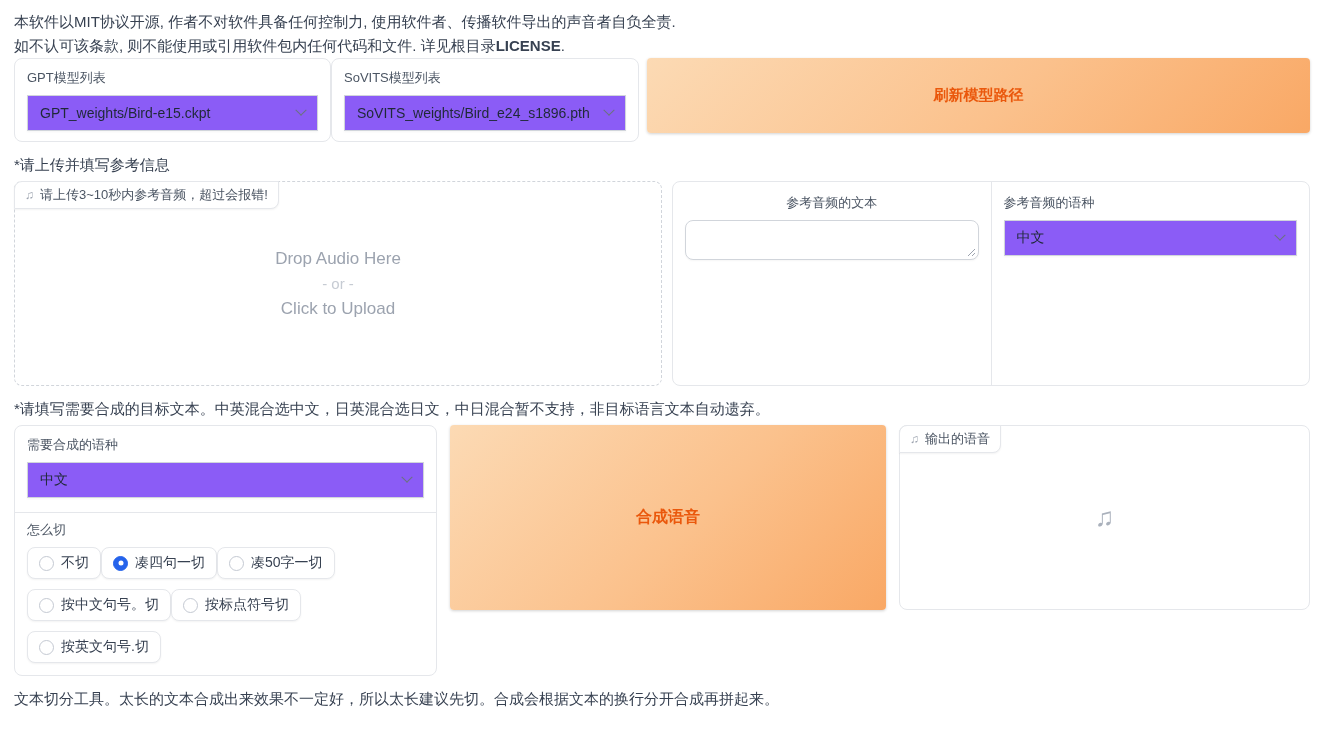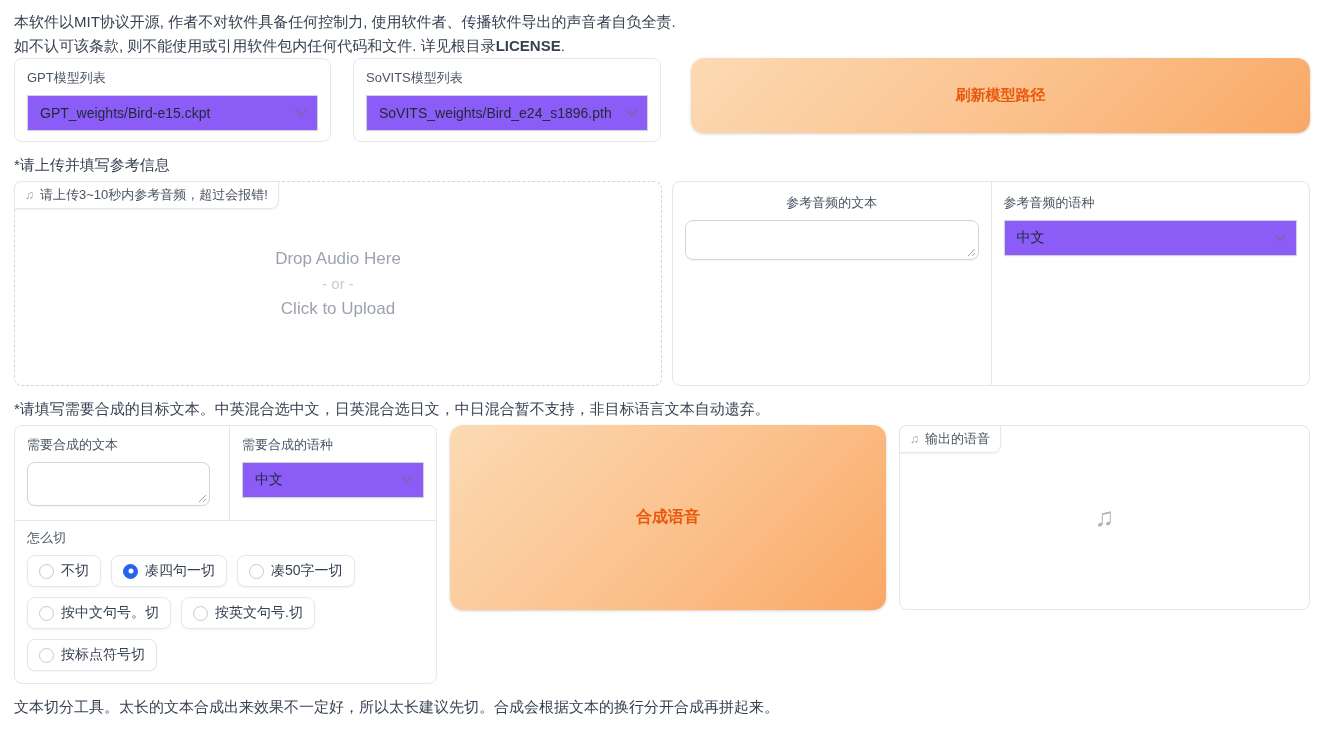--- a/index.html
+++ b/index.html
@@ -54,32 +54,32 @@
     border:1px solid #d1d5db;
     border-radius:8px;
     background:#fff;
     box-shadow:0 1px 2px rgba(0,0,0,0.04);
   }
   .textarea svg { position:absolute; right:2px; bottom:2px; }
 
   
   .orange-btn {
     border:none;
-    border-radius:13px;
+    border-radius:4px;
     background:linear-gradient(135deg,#fcdab4 0%,#fbc18c 55%,#f9a865 100%);
     color:#ea580c;
     font-weight:bold;
     font-family:inherit;
     font-size:15px;
     cursor:pointer;
     box-shadow:0 1px 3px rgba(0,0,0,0.18);
   }
 
   
-  .model-row { gap:22px; margin-bottom:4px; }
+  .model-row { gap:0; margin-bottom:4px; }
   .model-panel { width:317px; flex:none; }
   .model-panel + .model-panel { width:308px; }
   .refresh-btn { flex:1; margin-left:8px; height:75px; }
 
   
   .ref-row { gap:10px; }
   .audio-drop {
     position:relative;
     width:648px; height:205px; flex:none;
     border:1px dashed #d1d5db;
@@ -123,21 +123,21 @@
     overflow:hidden;
     background:#fff;
   }
   .form-top { display:flex; border-bottom:1px solid #e5e7eb; }
   .form-top .cell { padding:10px 12px 14px; }
   .form-top .cell.left { width:215px; border-right:1px solid #e5e7eb; }
   .form-top .cell.right { flex:1; }
   .target-textarea { width:183px; height:44px; }
   .lang-select { width:100%; }
   .form-bottom { padding:8px 12px 12px; }
-  .radio-wrap { display:flex; flex-wrap:wrap; gap:10px 10px; }
+  .radio-wrap { display:flex; flex-wrap:wrap; gap:10px 0; }
   .radio-pill {
     display:inline-flex; align-items:center; gap:7px;
     border:1px solid #e5e7eb;
     border-radius:8px;
     background:#fff;
     padding:6px 11px;
     font-size:14px; color:#374151;
     box-shadow:0 1px 2px rgba(0,0,0,0.05);
     cursor:pointer;
     white-space:nowrap;
@@ -224,29 +224,20 @@
         </div>
       </div>
     </div>
   </div>
 
   <p class="section-heading tight">*请填写需要合成的目标文本。中英混合选中文，日英混合选日文，中日混合暂不支持，非目标语言文本自动遗弃。</p>
 
   <div class="row synth-row">
     <div class="form-col">
       <div class="form-top">
-        <div class="cell left">
-          <span class="field-label">需要合成的文本</span>
-          <div class="textarea target-textarea">
-            <span></span>
-            <svg width="10" height="10">
-                <path d="M9 2 L2 9 M9 6 L6 9" stroke="#9ca3af" stroke-width="1" fill="none"></path>
-              </svg>
-          </div>
-        </div>
         <div class="cell right">
           <span class="field-label">需要合成的语种</span>
           <div class="select lang-select">
             <span>中文</span>
             <span class="chevron"></span>
           </div>
         </div>
       </div>
       <div class="form-bottom">
         <span class="field-label">怎么切</span>
@@ -262,25 +253,25 @@
             <div class="radio-pill">
               <span class="radio-dot"></span>
               <span>凑50字一切</span>
             </div>
             <div class="radio-pill">
               <span class="radio-dot"></span>
               <span>按中文句号。切</span>
             </div>
             <div class="radio-pill">
               <span class="radio-dot"></span>
+              <span>按标点符号切</span>
+            </div>
+            <div class="radio-pill">
+              <span class="radio-dot"></span>
               <span>按英文句号.切</span>
-            </div>
-            <div class="radio-pill">
-              <span class="radio-dot"></span>
-              <span>按标点符号切</span>
             </div>
           </div>
       </div>
     </div>
     <button class="orange-btn synth-btn">合成语音</button>
     <div class="output-panel">
       <div class="corner-label">
         <span class="music-sm">♫</span>
         <span>输出的语音</span>
       </div>

